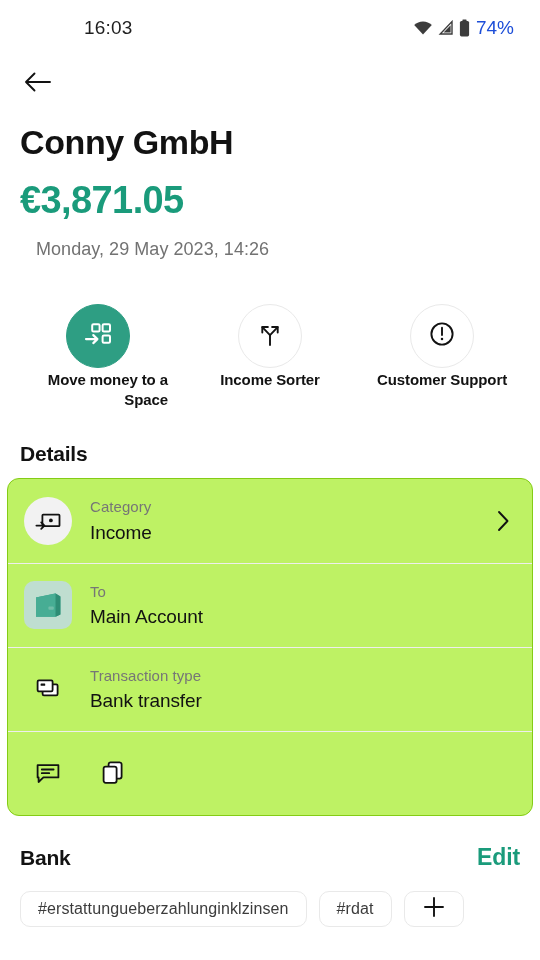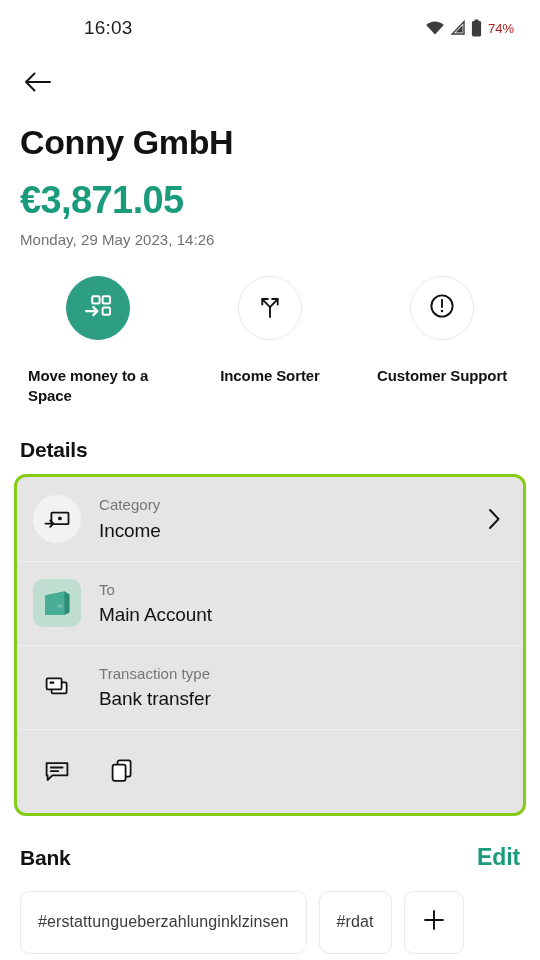--- a/index.html
+++ b/index.html
@@ -28,23 +28,23 @@
     color: #1f1f1f;
     letter-spacing: 0.2px;
   }
   .status-right {
     display: flex;
     align-items: center;
     gap: 5px;
   }
   .status-right svg { display: block; }
   .status-batt {
-    font-size: 13px;
+    font-size: 19px;
     font-weight: 500;
-    color: #b91c1c;
+    color: #1d4ed8;
     margin-left: 1px;
   }
 
   
   .navbar {
     height: 56px;
     display: flex;
     align-items: center;
     padding-left: 20px;
   }
@@ -66,24 +66,24 @@
   }
   .amount {
     font-size: 38px;
     font-weight: bold;
     color: #1a9b7b;
     letter-spacing: -0.6px;
     margin: 0 0 8px 0;
     line-height: 1.15;
   }
   .datetime {
-    font-size: 15px;
+    font-size: 18px;
     color: #727272;
     letter-spacing: 0.05px;
-    margin: 0;
+    margin: 16px;
   }
 
   
   .actions {
     display: flex;
     padding: 28px 12px 0 12px;
   }
   .action {
     flex: 1 1 0;
     display: flex;
@@ -96,44 +96,44 @@
     border-radius: 50%;
     display: flex; align-items: center; justify-content: center;
     background: #ffffff;
     border: 1px solid #e9e9e9;
   }
   .action-circle.filled {
     background: #2e9e83;
     border-color: #2e9e83;
   }
   .action-label {
-    margin-top: 26px;
+    margin-top: 2px;
     font-size: 15px;
     font-weight: bold;
     line-height: 1.33;
-    text-align: left;
+    text-align: right;
     color: #121212;
     letter-spacing: -0.1px;
     max-width: 140px;
   }
 
   
   .section-title {
     font-size: 21px;
     font-weight: bold;
     letter-spacing: -0.2px;
     color: #121212;
     padding: 32px 20px 12px 20px;
     margin: 0;
   }
   .card {
-    margin: 0 14px;
-    border: 3px solid #84cc16;
+    margin: 0 7px;
+    border: 1px solid #84cc16;
     border-radius: 12px;
-    background: #e5e5e5;
+    background: #bef264;
     overflow: hidden;
   }
   .row {
     display: flex;
     align-items: center;
     padding: 17px 16px;
     min-height: 84px;
     position: relative;
   }
   .row + .row { border-top: 1px solid #eeeeee; }
@@ -198,21 +198,21 @@
   .tags-row {
     display: flex;
     align-items: stretch;
     gap: 12px;
     padding: 20px 20px 0 20px;
   }
   .chip {
     border: 1px solid #e9e9e9;
     border-radius: 10px;
     background: #fff;
-    height: 63px;
+    height: 36px;
     display: flex;
     align-items: center;
     justify-content: center;
     padding: 0 17px;
     font-size: 16px;
     color: #3c3c3c;
     cursor: pointer;
     white-space: nowrap;
     letter-spacing: 0.1px;
   }

